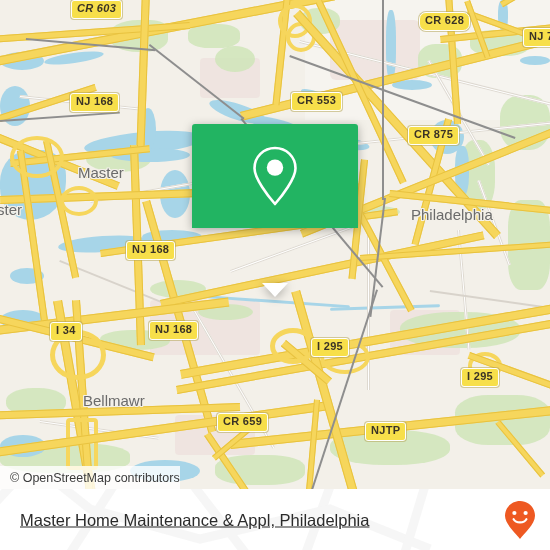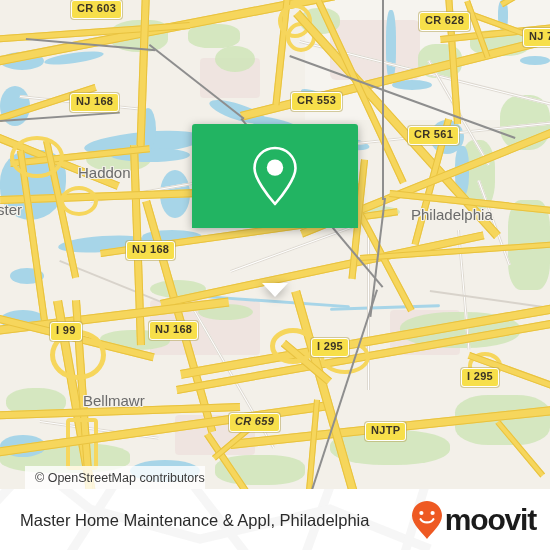--- a/index.html
+++ b/index.html
@@ -63,35 +63,35 @@
     position:absolute;left:50%;margin-left:-13px;top:159px;
     width:0;height:0;border-left:13px solid transparent;
     border-right:13px solid transparent;border-top:14px solid #ffffff;
   }
 
   
   #attrib{
     position:absolute;left:0;top:466px;height:23px;
     background:rgba(255,255,255,.80);
     display:flex;align-items:center;padding-left:10px;
-    color:#3b3b3b;font-size:12.5px;z-index:5;margin-left:25px;
+    color:#3b3b3b;font-size:12.5px;z-index:5;
   }
 
   
   #footer{
     position:absolute;left:0;top:489px;width:550px;height:61px;
     background:#ffffff;overflow:hidden;
   }
   #footer-watermark{
     position:absolute;left:0;top:-180px;width:550px;height:260px;
     opacity:.16;
   }
   #footer-title{
     position:absolute;left:20px;top:50%;transform:translateY(-50%);
-    color:#2b2b2b;font-size:16.5px;white-space:nowrap;
+    color:#2b2b2b;font-size:16.5px;white-space:nowrap;text-decoration:underline;
   }
   #moovit{
     position:absolute;right:14px;top:50%;transform:translateY(-50%);
     display:flex;align-items:center;gap:2px;
   }
   #moovit-word{
     color:#1b1b1b;font-size:30px;font-weight:bold;letter-spacing:-1.2px;
     line-height:30px;
   }
 </style>
@@ -241,37 +241,37 @@
 
   <div class="rd rail" style="left:26px;top:38px;width:130px;height:2px;transform:rotate(5deg);"></div>
   <div class="rd rail" style="left:150px;top:44px;width:120px;height:2px;transform:rotate(38deg);"></div>
   <div class="rd rail" style="left:242px;top:118px;width:220px;height:2px;transform:rotate(50deg);"></div>
   <div class="rd rail" style="left:384px;top:0px;width:200px;height:2px;transform:rotate(90deg);"></div>
   <div class="rd rail" style="left:386px;top:198px;width:120px;height:2px;transform:rotate(97deg);"></div>
   <div class="rd rail" style="left:0px;top:120px;width:120px;height:2px;transform:rotate(-4deg);"></div>
   <div class="rd rail" style="left:290px;top:55px;width:240px;height:2px;transform:rotate(20deg);"></div>
   <div class="rd rail" style="left:378px;top:290px;width:230px;height:2px;transform:rotate(108deg);"></div>
 
-  <div class="place" style="left:78px;top:164px;">Haddon</div>
+  <div class="place" style="left:78px;top:164px;">Master</div>
   <div class="place" style="left:-3px;top:201px;">ster</div>
   <div class="place" style="left:411px;top:206px;">Philadelphia</div>
   <div class="place" style="left:83px;top:392px;">Bellmawr</div>
 
-  <div class="shield" style="left:71px;top:0px;">CR 603</div>
-  <div class="shield" style="left:419px;top:12px;">CR 628</div>
+  <div class="shield" style="left:71px;top:0px;font-style:italic;">CR 603</div>
+  <div class="shield" style="left:419px;top:12px;border-radius:7px;">CR 628</div>
   <div class="shield" style="left:523px;top:28px;">NJ 70</div>
   <div class="shield" style="left:70px;top:93px;">NJ 168</div>
   <div class="shield" style="left:291px;top:92px;">CR 553</div>
-  <div class="shield" style="left:408px;top:126px;">CR 561</div>
+  <div class="shield" style="left:408px;top:126px;">CR 875</div>
   <div class="shield" style="left:126px;top:241px;">NJ 168</div>
-  <div class="shield" style="left:50px;top:322px;">I 99</div>
+  <div class="shield" style="left:50px;top:322px;">I 34</div>
   <div class="shield" style="left:149px;top:321px;">NJ 168</div>
   <div class="shield" style="left:311px;top:338px;">I 295</div>
   <div class="shield" style="left:461px;top:368px;">I 295</div>
-  <div class="shield" style="left:229px;top:413px;font-style:italic;">CR 659</div>
+  <div class="shield" style="left:217px;top:413px;">CR 659</div>
   <div class="shield" style="left:365px;top:422px;">NJTP</div>
 
   <div id="popup">
     <div id="popup-head" style="background:#22b462;">
       <svg width="54" height="64" viewBox="0 0 54 64">
         <path d="M27 4 C15.5 4 6.5 13 6.5 24.2 C6.5 34.5 20 52 27 60 C34 52 47.5 34.5 47.5 24.2 C47.5 13 38.5 4 27 4 Z" fill="none" stroke="#ffffff" stroke-width="2.6" stroke-linejoin="round"></path>
         <circle cx="27" cy="23.6" r="8.2" fill="#ffffff"></circle>
       </svg>
     </div>
     <div id="popup-tail"></div>
@@ -296,15 +296,14 @@
     </g>
   </svg>
   <div id="footer-title">Master Home Maintenance &amp; Appl, Philadelphia</div>
   <div id="moovit">
     <svg width="32" height="40" viewBox="0 0 32 40">
       <path d="M16 1 C7.7 1 1 7.6 1 15.8 C1 24 12 34 16 39 C20 34 31 24 31 15.8 C31 7.6 24.3 1 16 1 Z" fill="#ee5922"></path>
       <circle cx="10.4" cy="13" r="2.1" fill="#ffffff"></circle>
       <circle cx="21.6" cy="13" r="2.1" fill="#ffffff"></circle>
       <path d="M9.6 19.2 C12 23.4 20 23.4 22.4 19.2" stroke="#ffffff" stroke-width="2.2" fill="none" stroke-linecap="round"></path>
     </svg>
-    <span id="moovit-word">moovit</span>
   </div>
 </div>
 
 </body></html>

